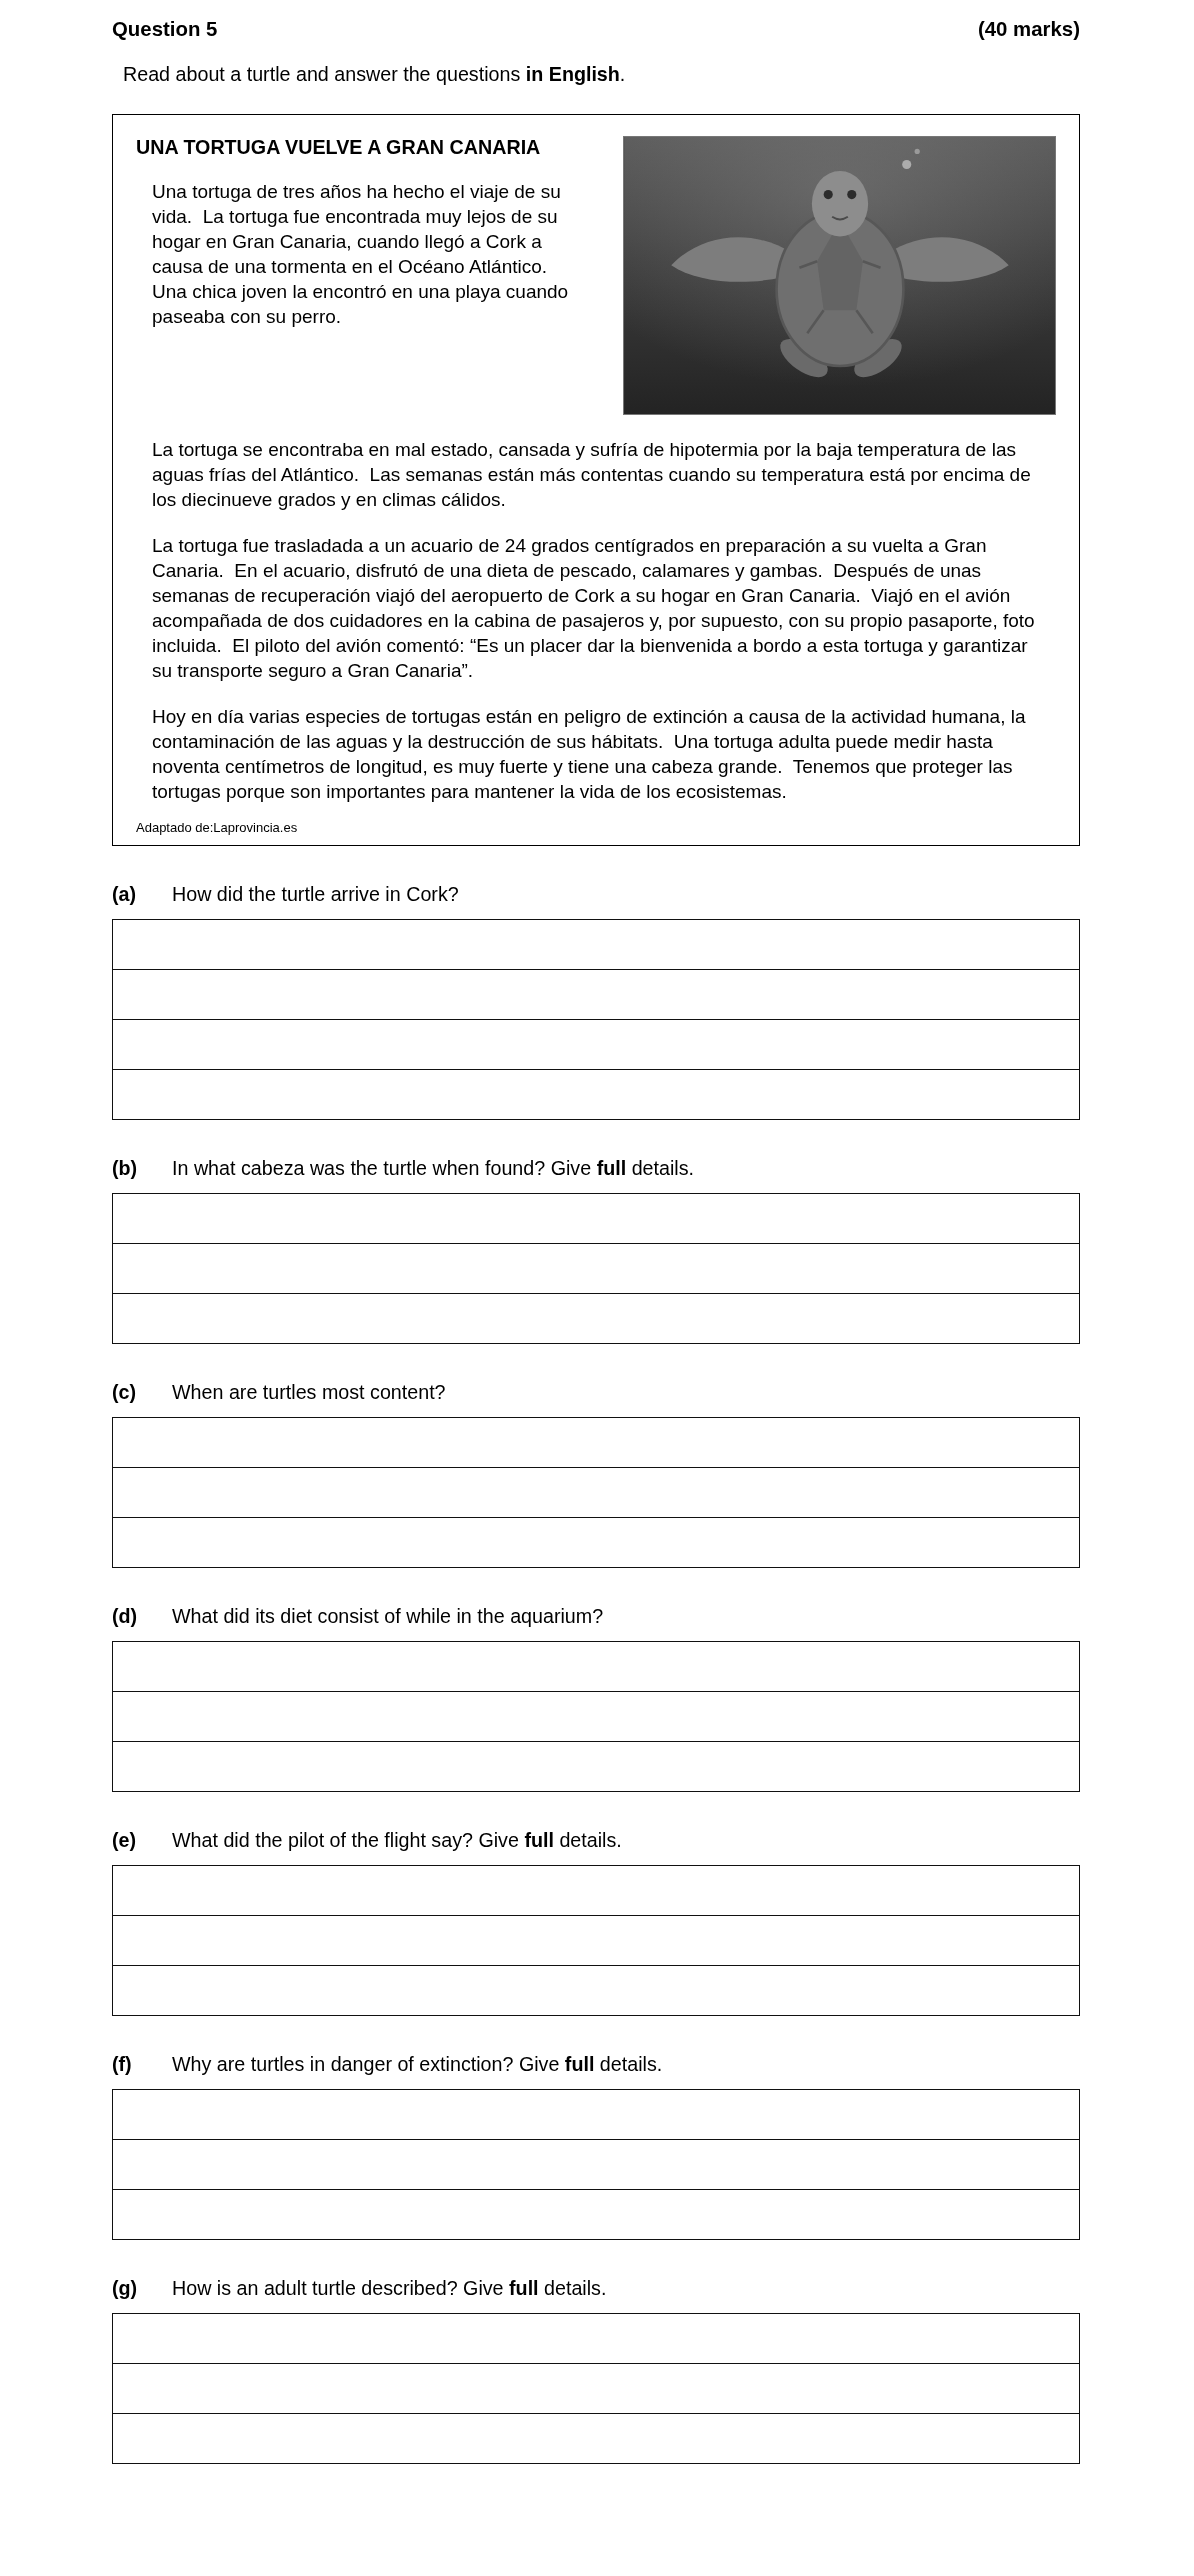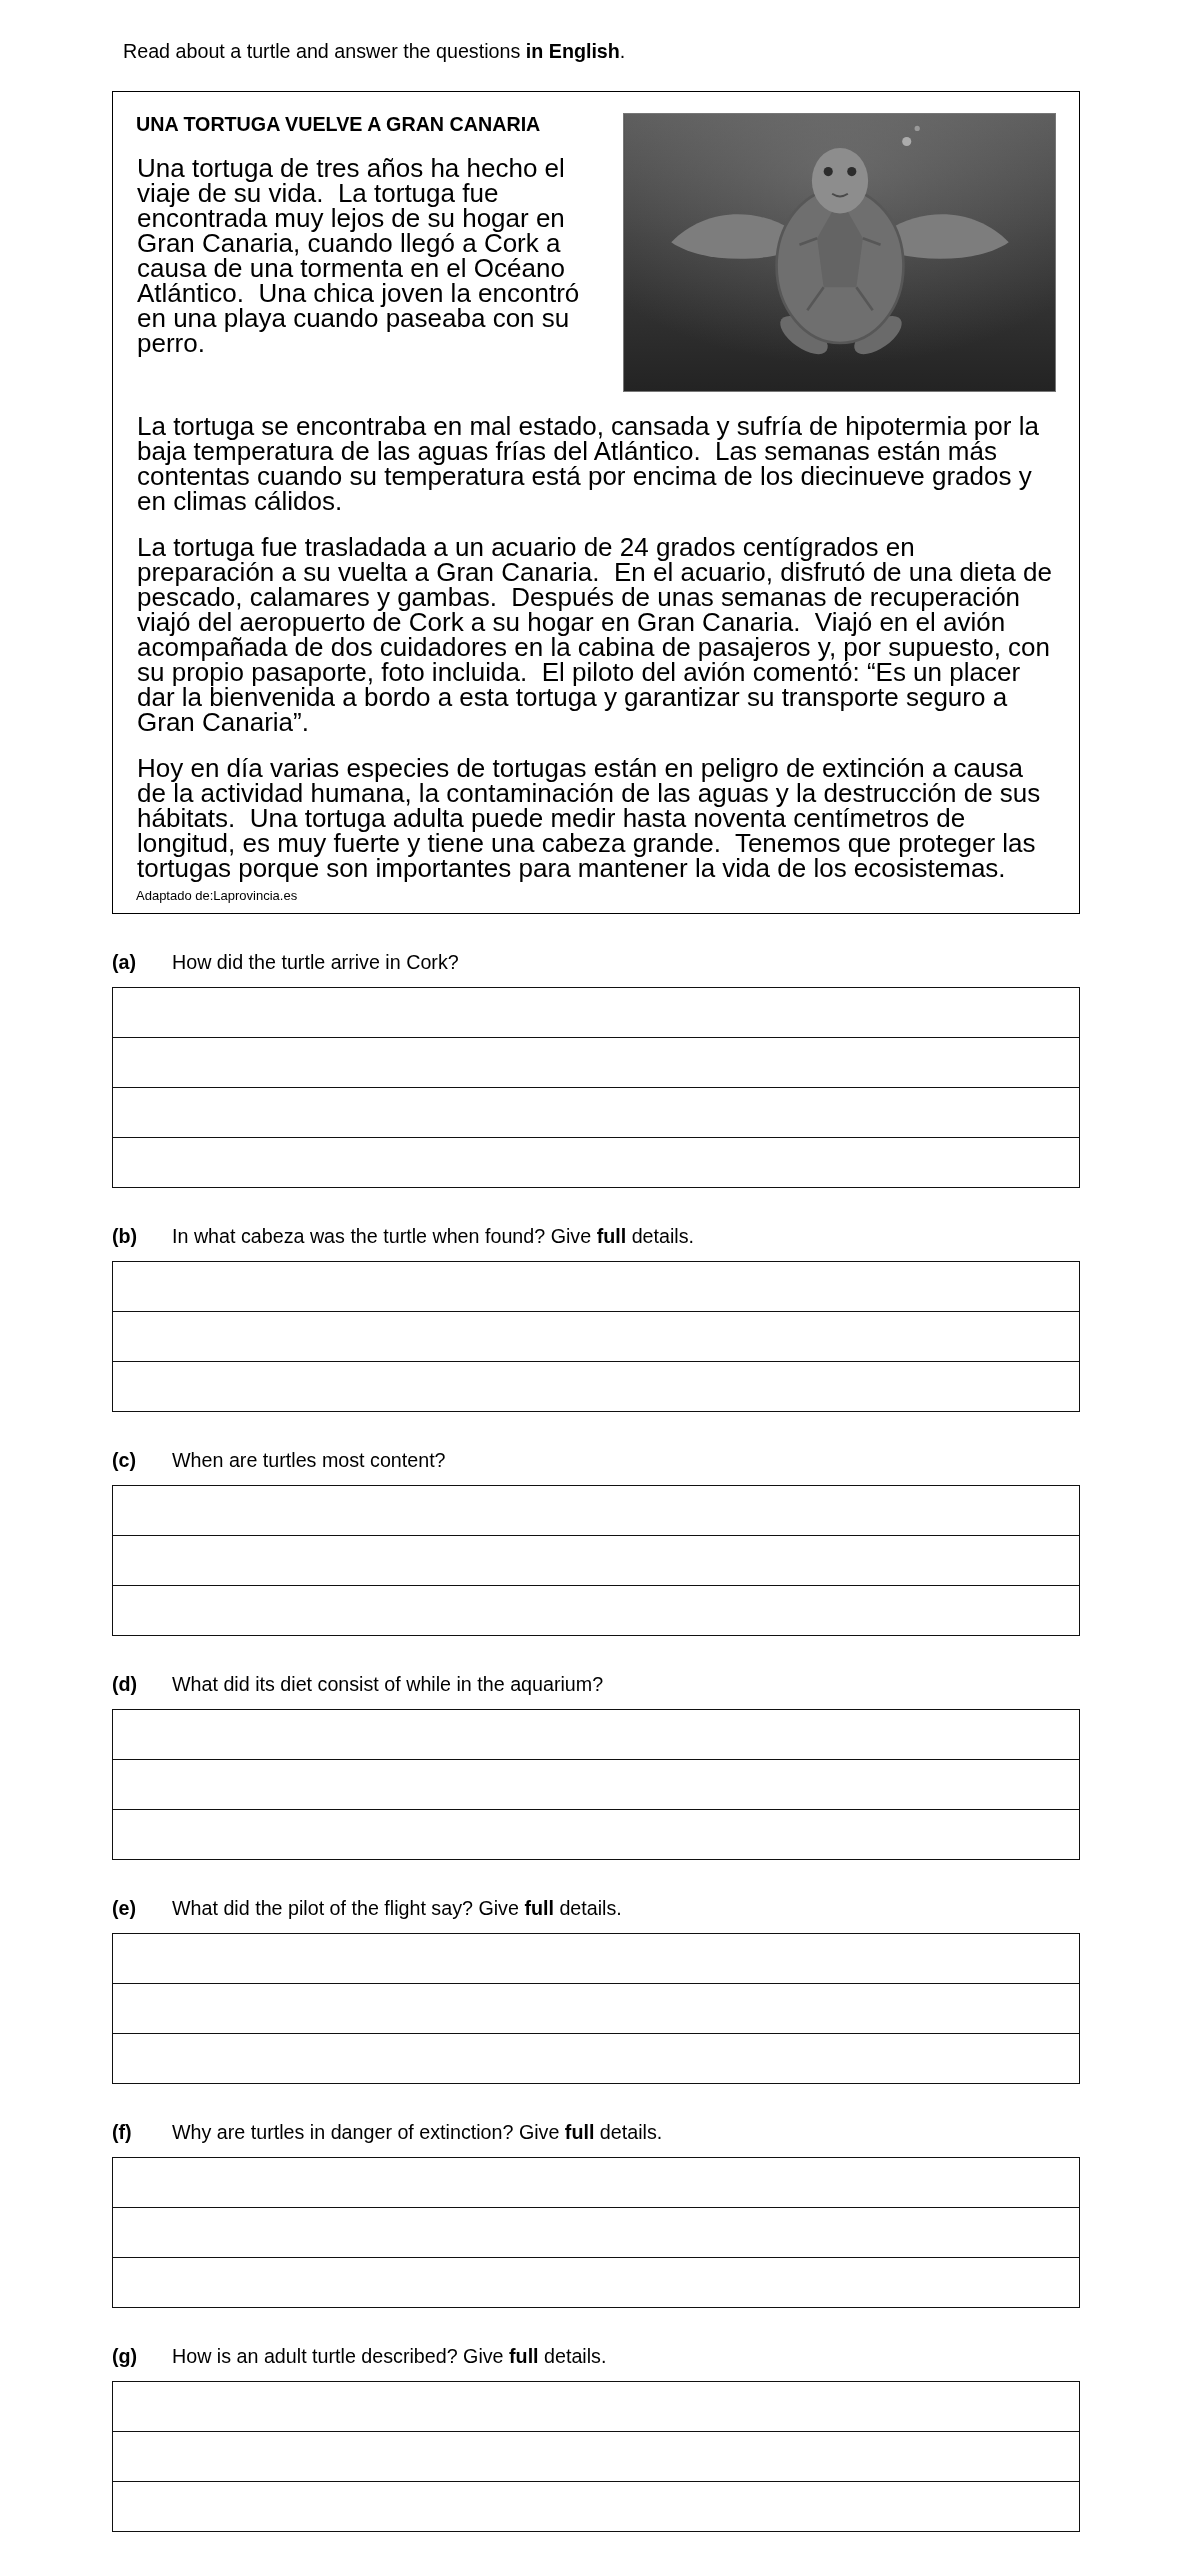--- a/index.html
+++ b/index.html
@@ -40,24 +40,24 @@
     font-size: 19.7px;
     margin-bottom: 19.7px;
   }
   .passage-top {
     display: flex;
     gap: 21px;
     min-height: 279px;
   }
   .passage-top .left-col { flex: 1 1 auto; }
   .para {
-    font-size: 26px;
+    font-size: 19px;
     line-height: 25px;
     white-space: pre-wrap;
-    margin: 1px;
+    margin: 16px;
   }
   .para + .para { margin-top: 21px; }
   .photo-frame {
     flex: 0 0 433px;
     width: 433px;
     height: 279px;
     border: 0.7px solid #777;
     box-sizing: border-box;
     overflow: hidden;
     background: #333;
@@ -88,20 +88,24 @@
     height: 49px;
     cursor: text;
   }
   .answer-row + .answer-row { border-top: 1.3px solid #111; }
 </style>
 </head>
 <body>
 
 <div class="page">
 
+  <div class="header-row">
+    <span>Question 5</span>
+    <span>(40 marks)</span>
+  </div>
 
   <div class="intro"><span>Read about a turtle and answer the questions </span><b>in English</b><span>.</span></div>
 
   <div class="passage-box">
     <div class="passage-top">
       <div class="left-col">
         <div class="passage-title">UNA TORTUGA VUELVE A GRAN CANARIA</div>
         <p class="para">Una tortuga de tres años ha hecho el viaje de su vida.  La tortuga fue encontrada muy lejos de su hogar en Gran Canaria, cuando llegó a Cork a causa de una tormenta en el Océano Atlántico.  Una chica joven la encontró en una playa cuando paseaba con su perro.</p>
       </div>
       <div class="photo-frame">

